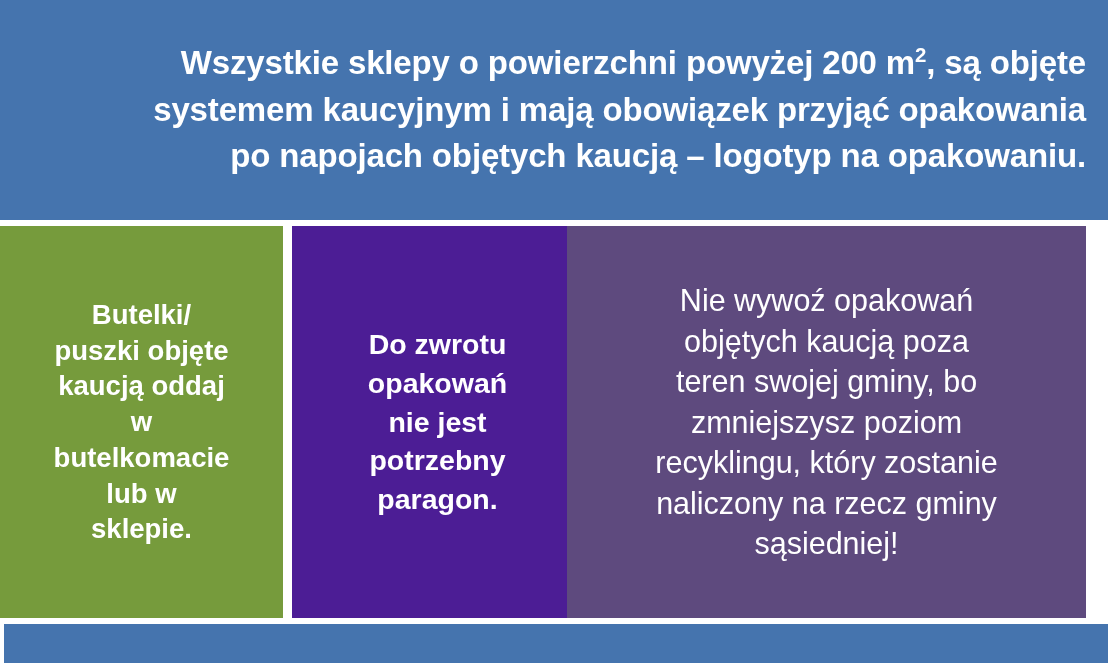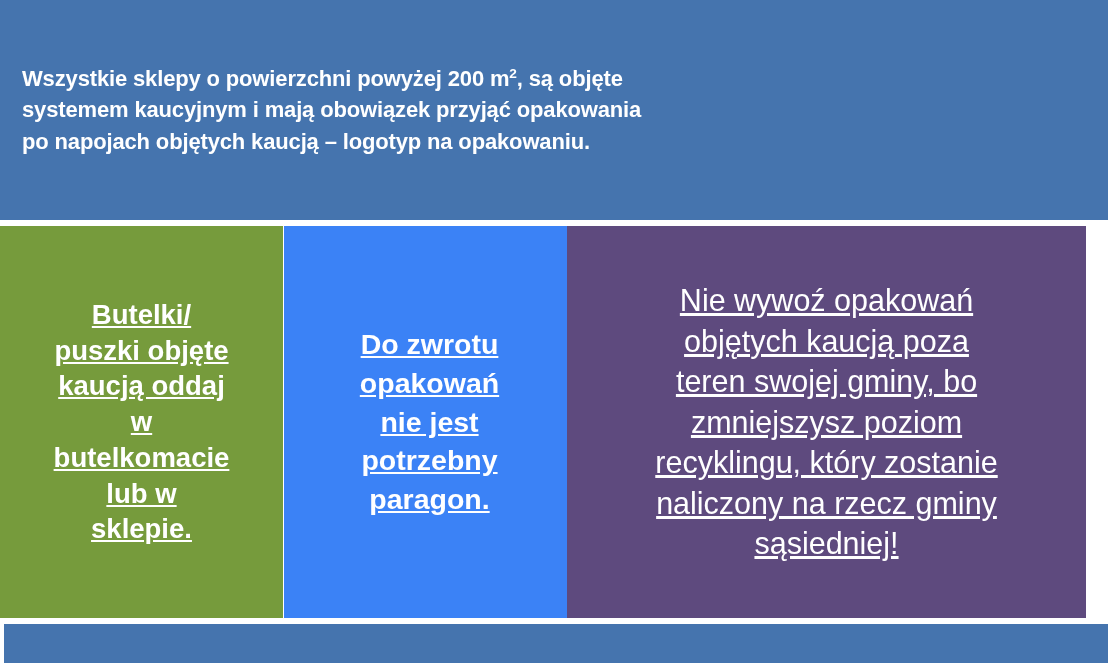--- a/index.html
+++ b/index.html
@@ -28,23 +28,23 @@
     background: #4574AE;
     display: flex;
     align-items: center;
     justify-content: center;
     box-sizing: border-box;
     padding: 0 22px;
   }
   .header-text {
     color: #ffffff;
     font-weight: 700;
-    font-size: 22px;
+    font-size: 33px;
     line-height: 1.42;
-    text-align: left;
+    text-align: right;
     letter-spacing: -0.15px;
     margin: 0;
     width: 100%;
     white-space: pre-line;
   }
   .header-text sup {
     font-size: 0.62em;
     vertical-align: super;
     line-height: 0;
   }
@@ -60,21 +60,20 @@
   .panel {
     position: absolute;
     top: 0;
     height: 392px;
     box-sizing: border-box;
     display: flex;
     align-items: center;
     justify-content: center;
     color: #ffffff;
     text-align: center;
-    text-decoration: underline;
   }
   .panel-text {
     margin: 0;
     width: 100%;
     white-space: pre-line;
   }
 
   
   .panel-green {
     left: 0;
@@ -84,23 +83,23 @@
   .panel-green .panel-text {
     font-weight: 700;
     font-size: 27.5px;
     line-height: 1.30;
     padding: 0 4px;
     box-sizing: border-box;
   }
 
   
   .panel-red {
-    left: 284px;
+    left: 292px;
     width: 291px;
-    background: #3b82f6;
+    background: #4c1d95;
   }
   .panel-red .panel-text {
     font-weight: 700;
     font-size: 28.5px;
     line-height: 1.36;
     padding: 0 10px;
     box-sizing: border-box;
   }
 
   

